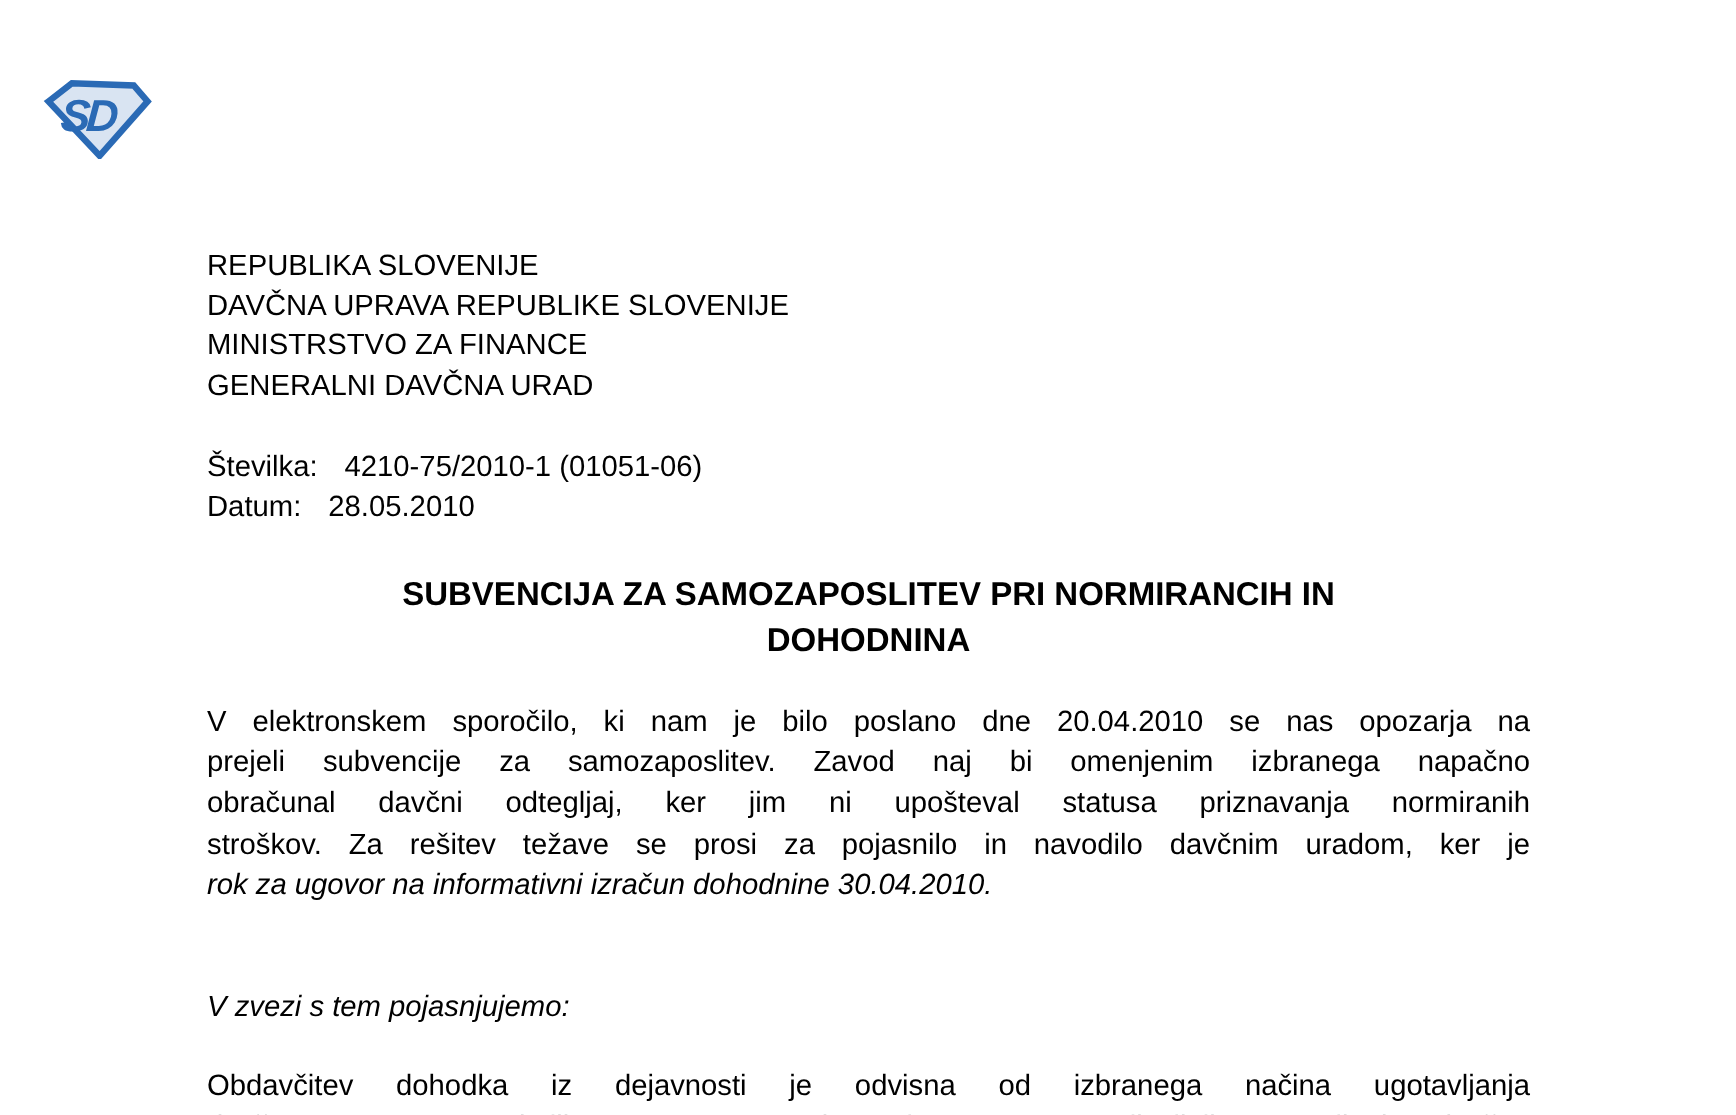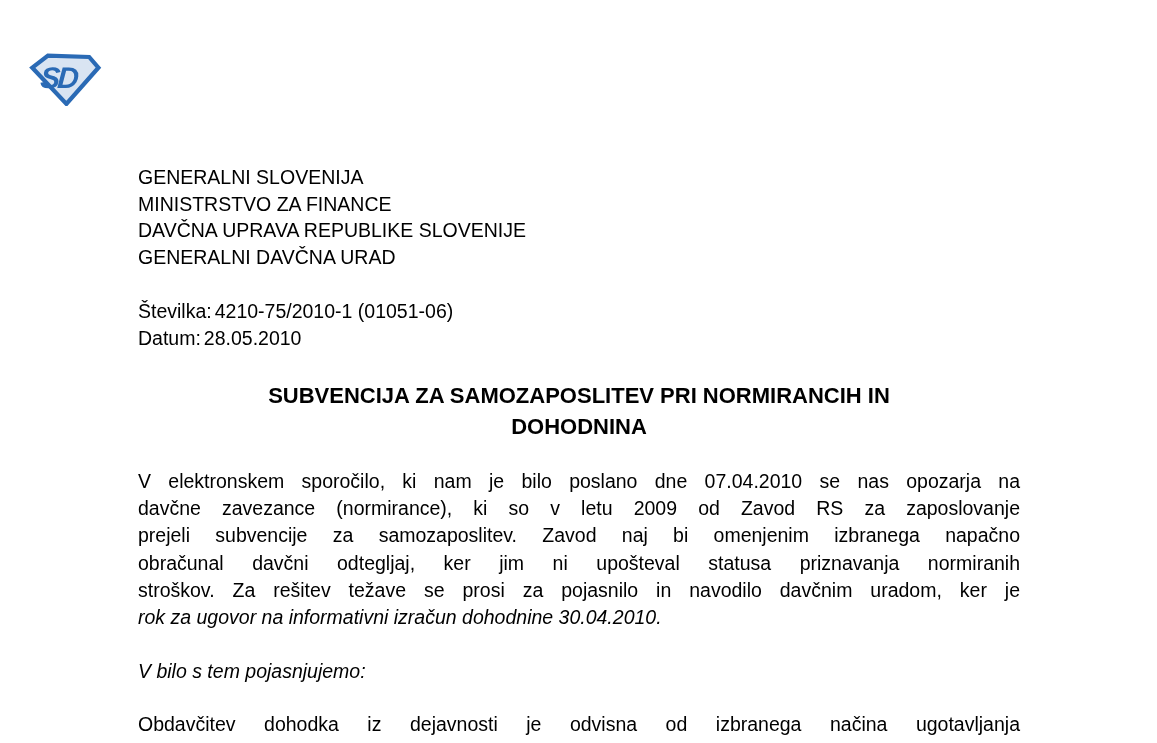--- a/index.html
+++ b/index.html
@@ -29,21 +29,21 @@
     white-space: nowrap;
   }
   .meta-block {
     position: absolute;
     left: 138px;
     top: 298px;
     font-size: 19.5px;
     line-height: 27px;
     white-space: nowrap;
   }
-  .meta-label { margin-right: 3px; text-align: right; }
+  .meta-label { margin-right: 18px; text-align: right; }
   .title-block {
     position: absolute;
     left: 138px;
     top: 380px;
     width: 882px;
     font-size: 22px;
     font-weight: bold;
     line-height: 31px;
     text-align: center;
   }
@@ -72,51 +72,50 @@
 <body>
 
 <div class="page">
 
   <svg class="logo" viewBox="0 0 104 76" xmlns="http://www.w3.org/2000/svg">
     <path d="M6 22 L28 5 L86 7 L99 22 L54 73 Z" fill="#d9e4f2" stroke="#2a6ab5" stroke-width="6" stroke-linejoin="miter"></path>
     <text x="20" y="50" font-size="42" font-style="italic" font-weight="bold" fill="#2a6ab5" letter-spacing="-4" transform="skewX(-4)">SD</text>
   </svg>
 
   <div class="header-block">
-    <div>GENERALNI SLOVENIJA</div>
+    <div>REPUBLIKA SLOVENIJE</div>
+    <div>DAVČNA UPRAVA REPUBLIKE SLOVENIJE</div>
     <div>MINISTRSTVO ZA FINANCE</div>
-    <div>DAVČNA UPRAVA REPUBLIKE SLOVENIJE</div>
     <div>GENERALNI DAVČNA URAD</div>
   </div>
 
   <div class="meta-block">
     <div>
       <span class="meta-label">Številka:</span><span>4210-75/2010-1 (01051-06)</span>
     </div>
     <div>
       <span class="meta-label">Datum:</span><span>28.05.2010</span>
     </div>
   </div>
 
   <div class="title-block">
     <div>SUBVENCIJA ZA SAMOZAPOSLITEV PRI NORMIRANCIH IN</div>
     <div>DOHODNINA</div>
   </div>
 
   <div class="para para-1">
-    <div class="line-just">V elektronskem sporočilo, ki nam je bilo poslano dne 07.04.2010 se nas opozarja na</div>
-    <div class="line-just">davčne zavezance (normirance), ki so v letu 2009 od Zavod RS za zaposlovanje</div>
+    <div class="line-just">V elektronskem sporočilo, ki nam je bilo poslano dne 20.04.2010 se nas opozarja na</div>
     <div class="line-just">prejeli subvencije za samozaposlitev. Zavod naj bi omenjenim izbranega napačno</div>
     <div class="line-just">obračunal davčni odtegljaj, ker jim ni upošteval statusa priznavanja normiranih</div>
     <div class="line-just">stroškov. Za rešitev težave se prosi za pojasnilo in navodilo davčnim uradom, ker je</div>
     <div class="line-left">rok za ugovor na informativni izračun dohodnine 30.04.2010.</div>
   </div>
 
   <div class="para para-2">
-    <div class="line-left">V bilo s tem pojasnjujemo:</div>
+    <div class="line-left">V zvezi s tem pojasnjujemo:</div>
   </div>
 
   <div class="para para-3">
     <div class="line-just">Obdavčitev dohodka iz dejavnosti je odvisna od izbranega načina ugotavljanja</div>
     <div class="line-just">davčne osnove. V kolikor so zavezanci v letu 2009 uveljavljali ugotavljanje davčne</div>
   </div>
 
 </div>
 
 </body></html>

